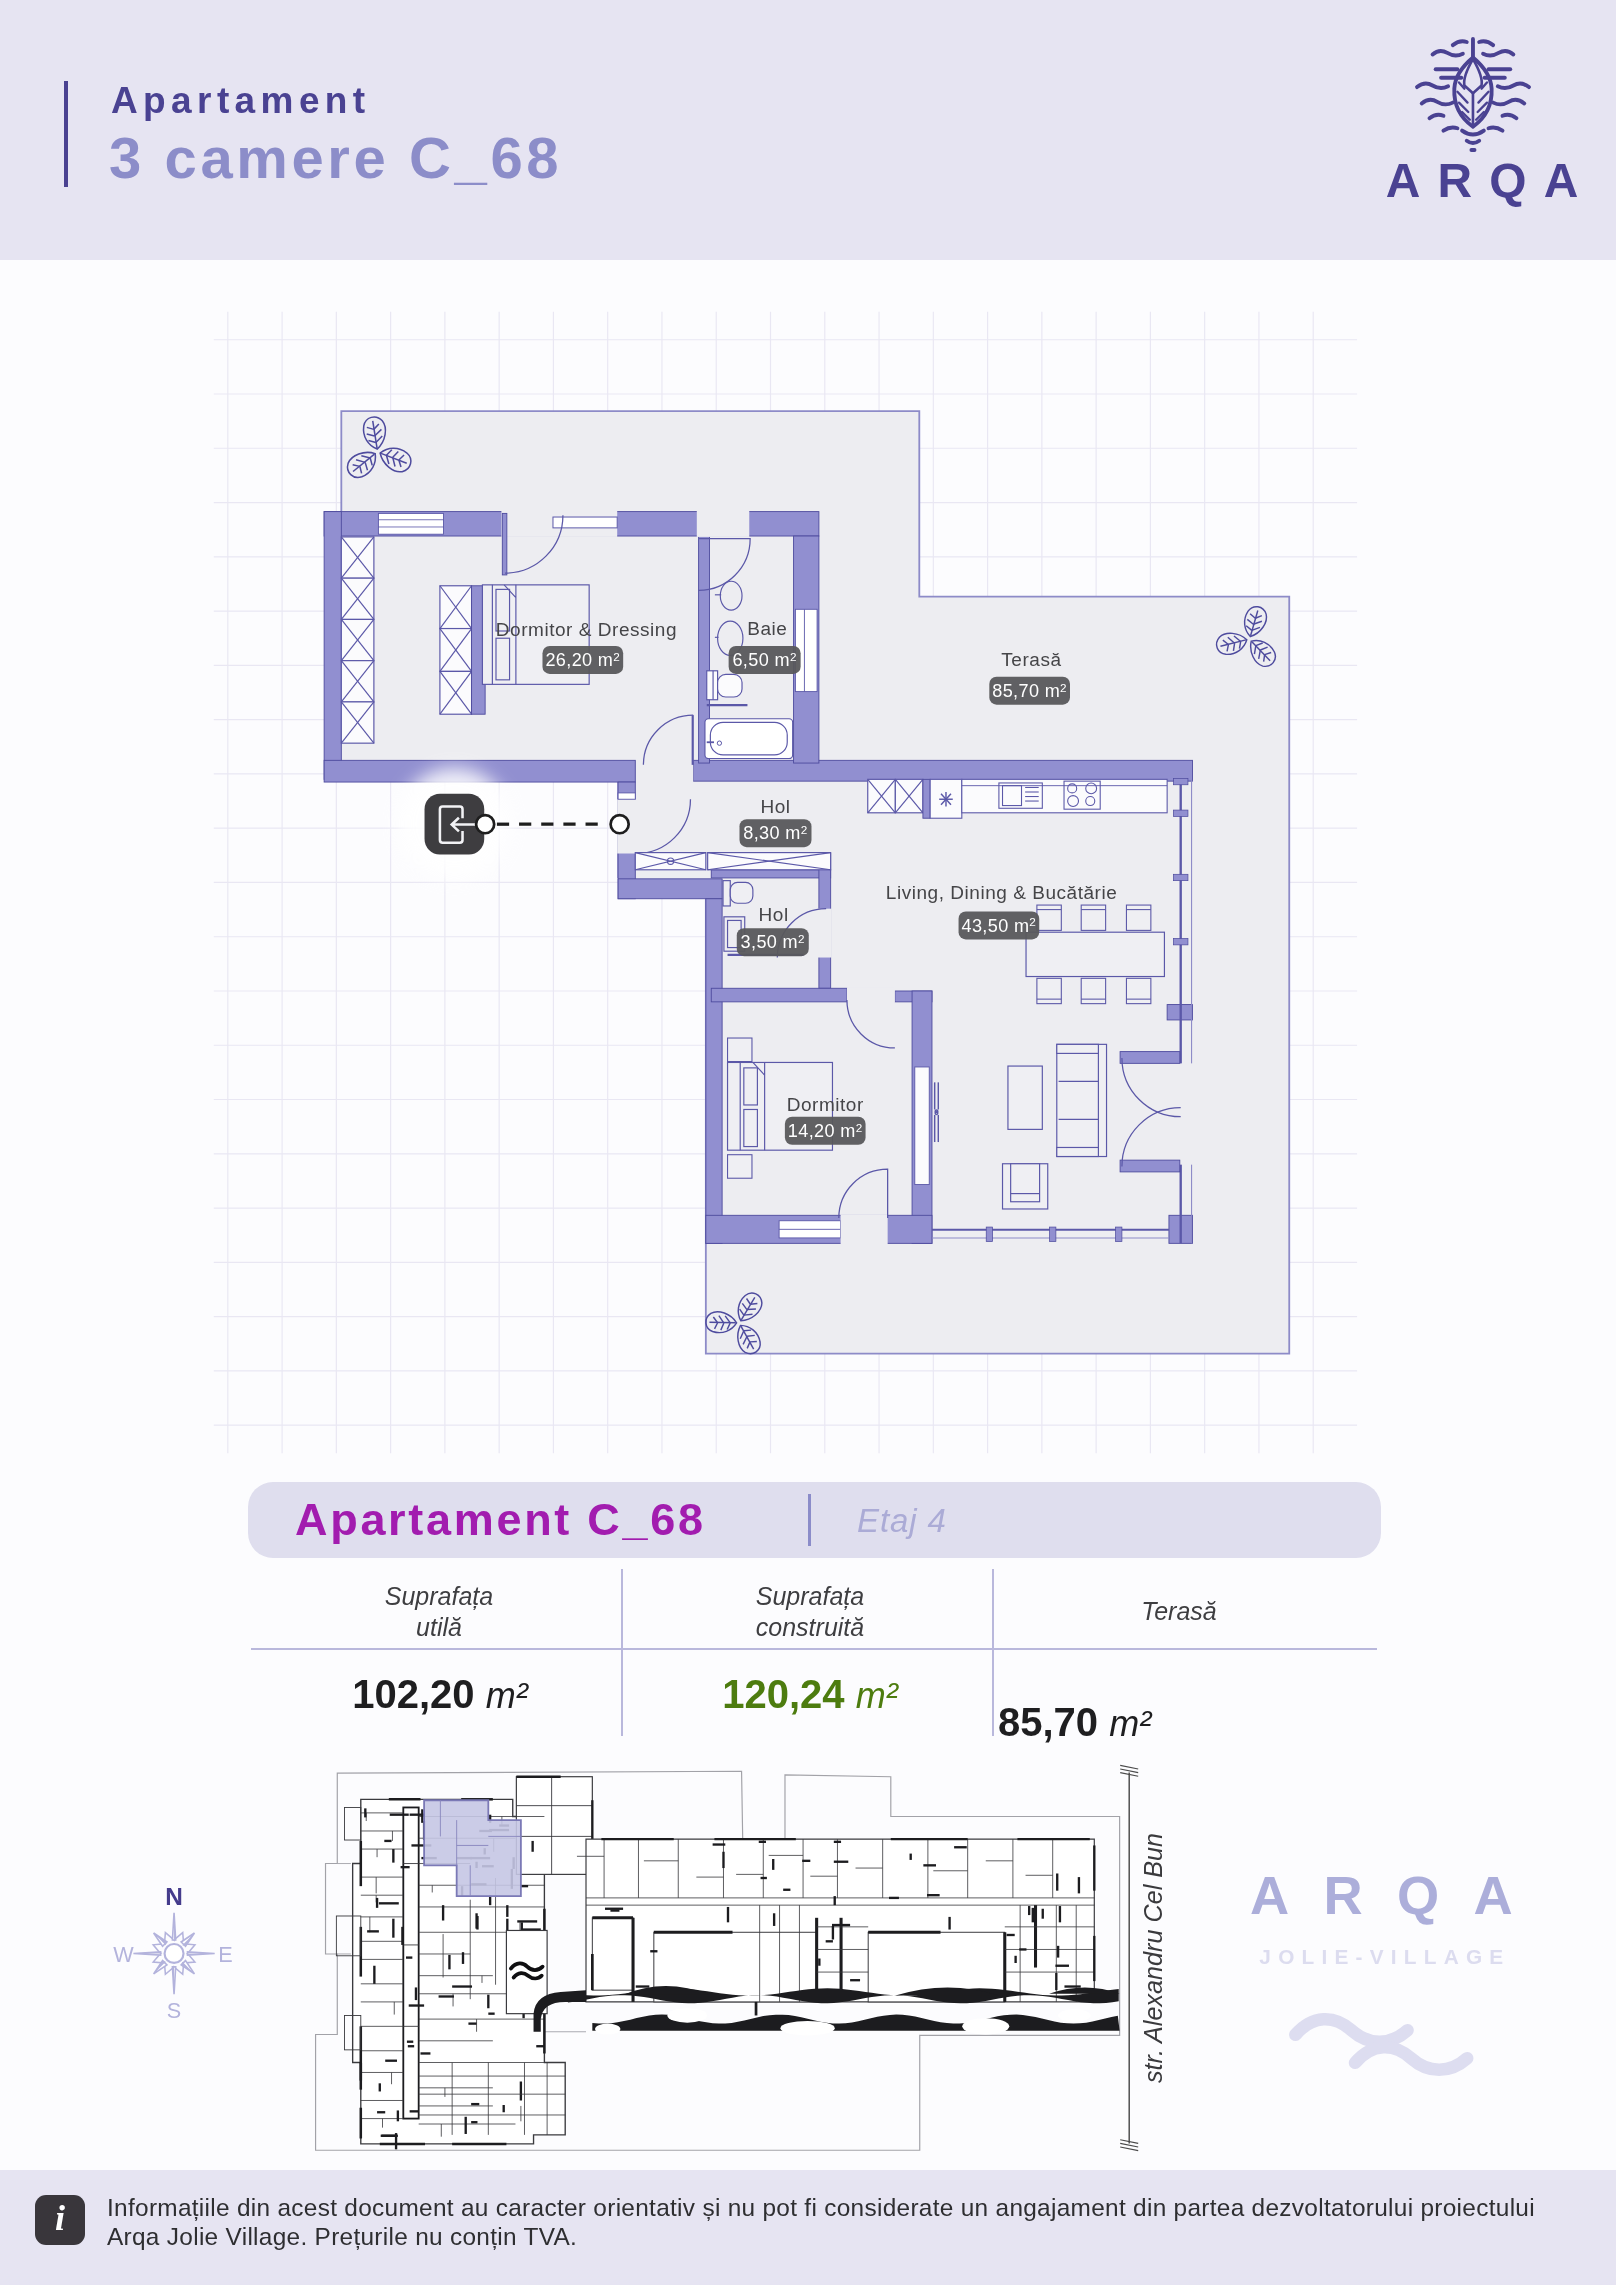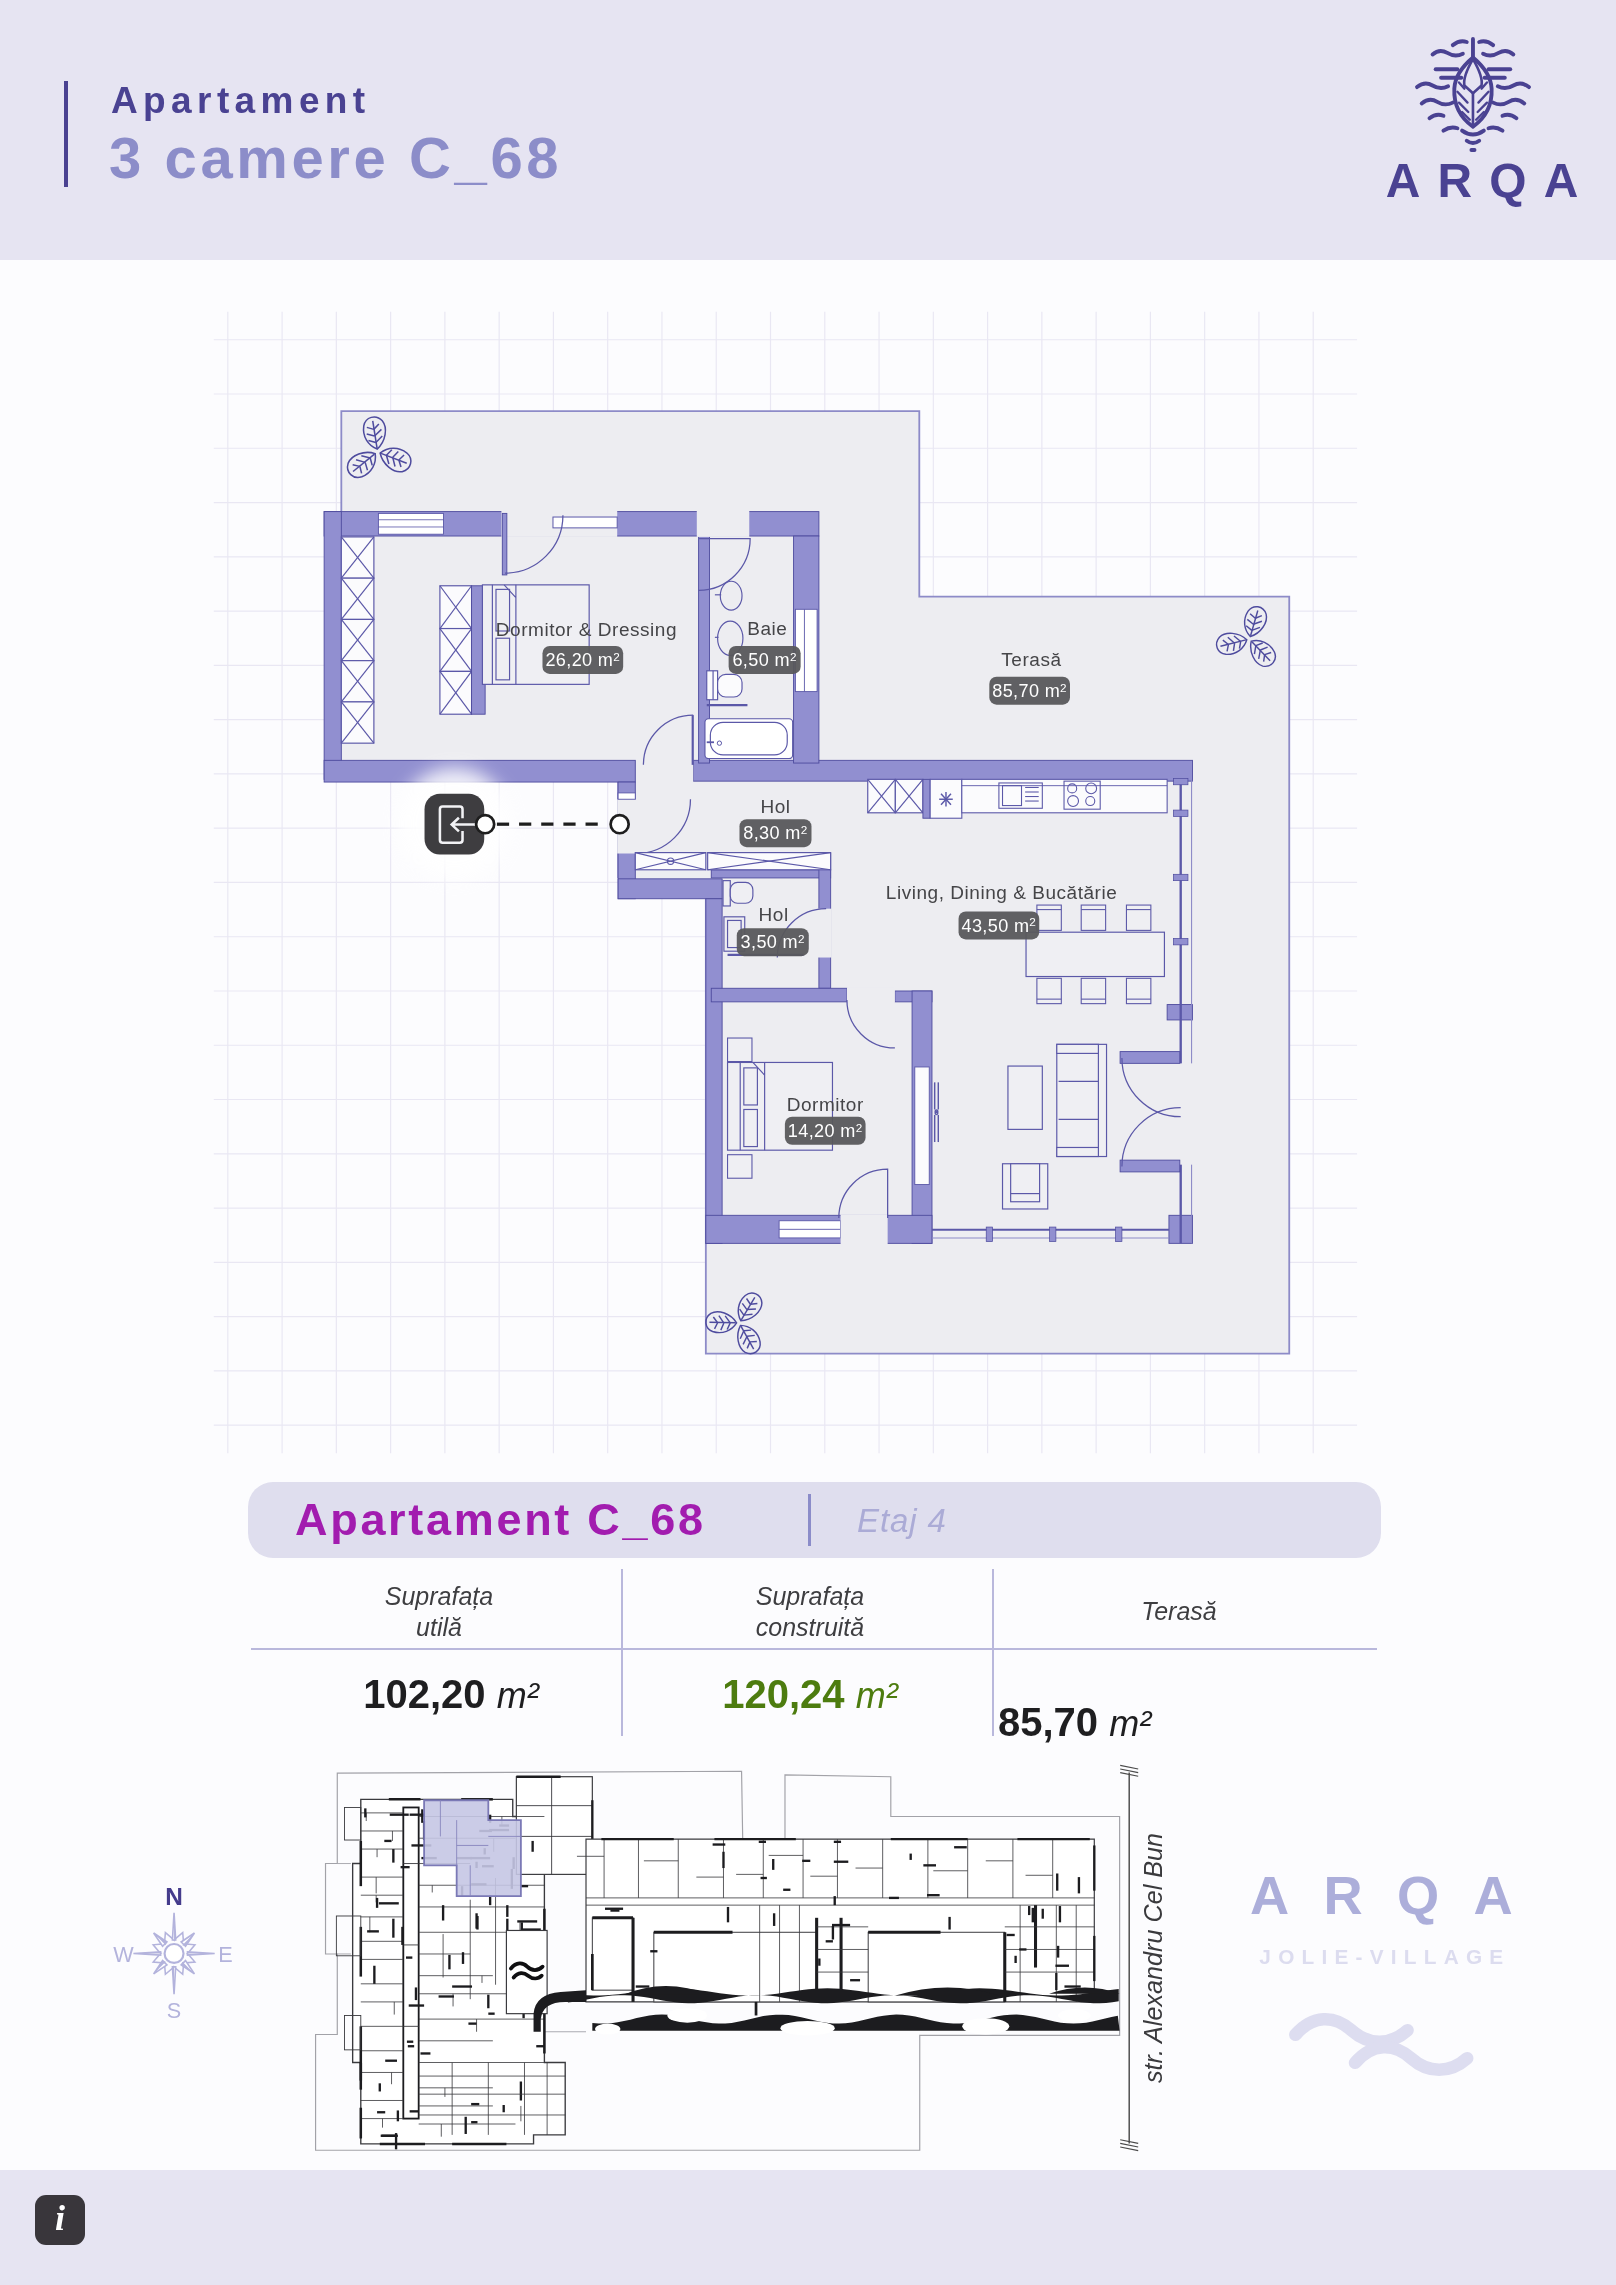--- a/index.html
+++ b/index.html
@@ -535,21 +535,21 @@
 <div class="abs" style="left:629px;top:1581px;width:362px;text-align:center;font-size:25px;color:#3E3E41;font-style:italic;line-height:31px;">Suprafața<br>construită</div>
 
 <div class="abs" style="left:998px;top:1597px;width:362px;text-align:center;font-size:25px;color:#3E3E41;font-style:italic;">Terasă</div>
 
 <div class="abs" style="left:251px;top:1648px;width:1126px;height:1.8px;background:#B9B8DC;"></div>
 
 <div class="abs" style="left:621px;top:1569px;width:1.8px;height:167px;background:#B9B8DC;"></div>
 
 <div class="abs" style="left:992px;top:1569px;width:1.8px;height:167px;background:#B9B8DC;"></div>
 
-<div class="abs" style="left:270px;top:1672px;width:362px;text-align:center;font-size:40px;color:#1E1E20;"><b>102,20</b> <i style="font-weight:500;font-size:36px;">m²</i></div>
+<div class="abs" style="left:259px;top:1672px;width:362px;text-align:center;font-size:40px;color:#1E1E20;"><b>102,20</b> <i style="font-weight:500;font-size:36px;">m²</i></div>
 
 <div class="abs" style="left:629px;top:1672px;width:362px;text-align:center;font-size:40px;color:#4d7c0f;"><b>120,24</b> <i style="font-weight:500;font-size:36px;">m²</i></div>
 
 <div class="abs" style="left:998px;top:1700px;width:362px;font-size:40px;color:#1E1E20;"><b>85,70</b> <i style="font-weight:500;font-size:36px;">m²</i></div>
 
 <svg class="abs" id="siteplan" style="left:280px;top:1755px;" width="896" height="407" viewBox="310 1940 990 450">
 <path d="M373,1960 L820,1958 L822,2077 L868,2077 L868,1962 L985,1964 L985,2008 L1238,2008 L1238,2250 L1017,2250 L1017,2377 L349,2377 L349,2249 L373,2249 L373,2160 L360,2160 L360,2060 L373,2060 Z" fill="none" stroke="#a2a2a8" stroke-width="1.3"></path>
 
 <path d="M373,2060 L388,2060 M373,2160 L388,2160 M598,2100 L598,2246 M598,2246 L648,2246" fill="none" stroke="#a2a2a8" stroke-width="1"></path>
 
@@ -929,15 +929,16 @@
         <g stroke="#DDDDF0" stroke-width="14" fill="none" stroke-linecap="round">
           <path d="M82,190 C101,168 125,168 144,185 C163,202 187,202 206,185"></path>
           <path d="M148,221 C167,199 191,199 210,216 C229,233 253,233 272,216"></path>
         </g>
       </svg></div>
 
 <div class="abs" style="left:0;top:2170px;width:1617px;height:115px;background:#E6E4F2;"></div>
 
 <div class="abs" style="left:35px;top:2195px;width:50px;height:50px;background:#39363B;border-radius:11px;color:#fff;font-family:'Liberation Serif',serif;font-style:italic;font-weight:bold;font-size:36px;text-align:center;line-height:47px;">i</div>
 
+<div class="abs" style="left:107px;top:2193px;width:1484px;font-size:24.4px;letter-spacing:0.3px;line-height:29px;color:#2E2E31;">Informațiile din acest document au caracter orientativ și nu pot fi considerate un angajament din partea dezvoltatorului proiectului<br>Arqa Jolie Village. Prețurile nu conțin TVA.</div>
 
 </div>
 
 
 </body></html>

